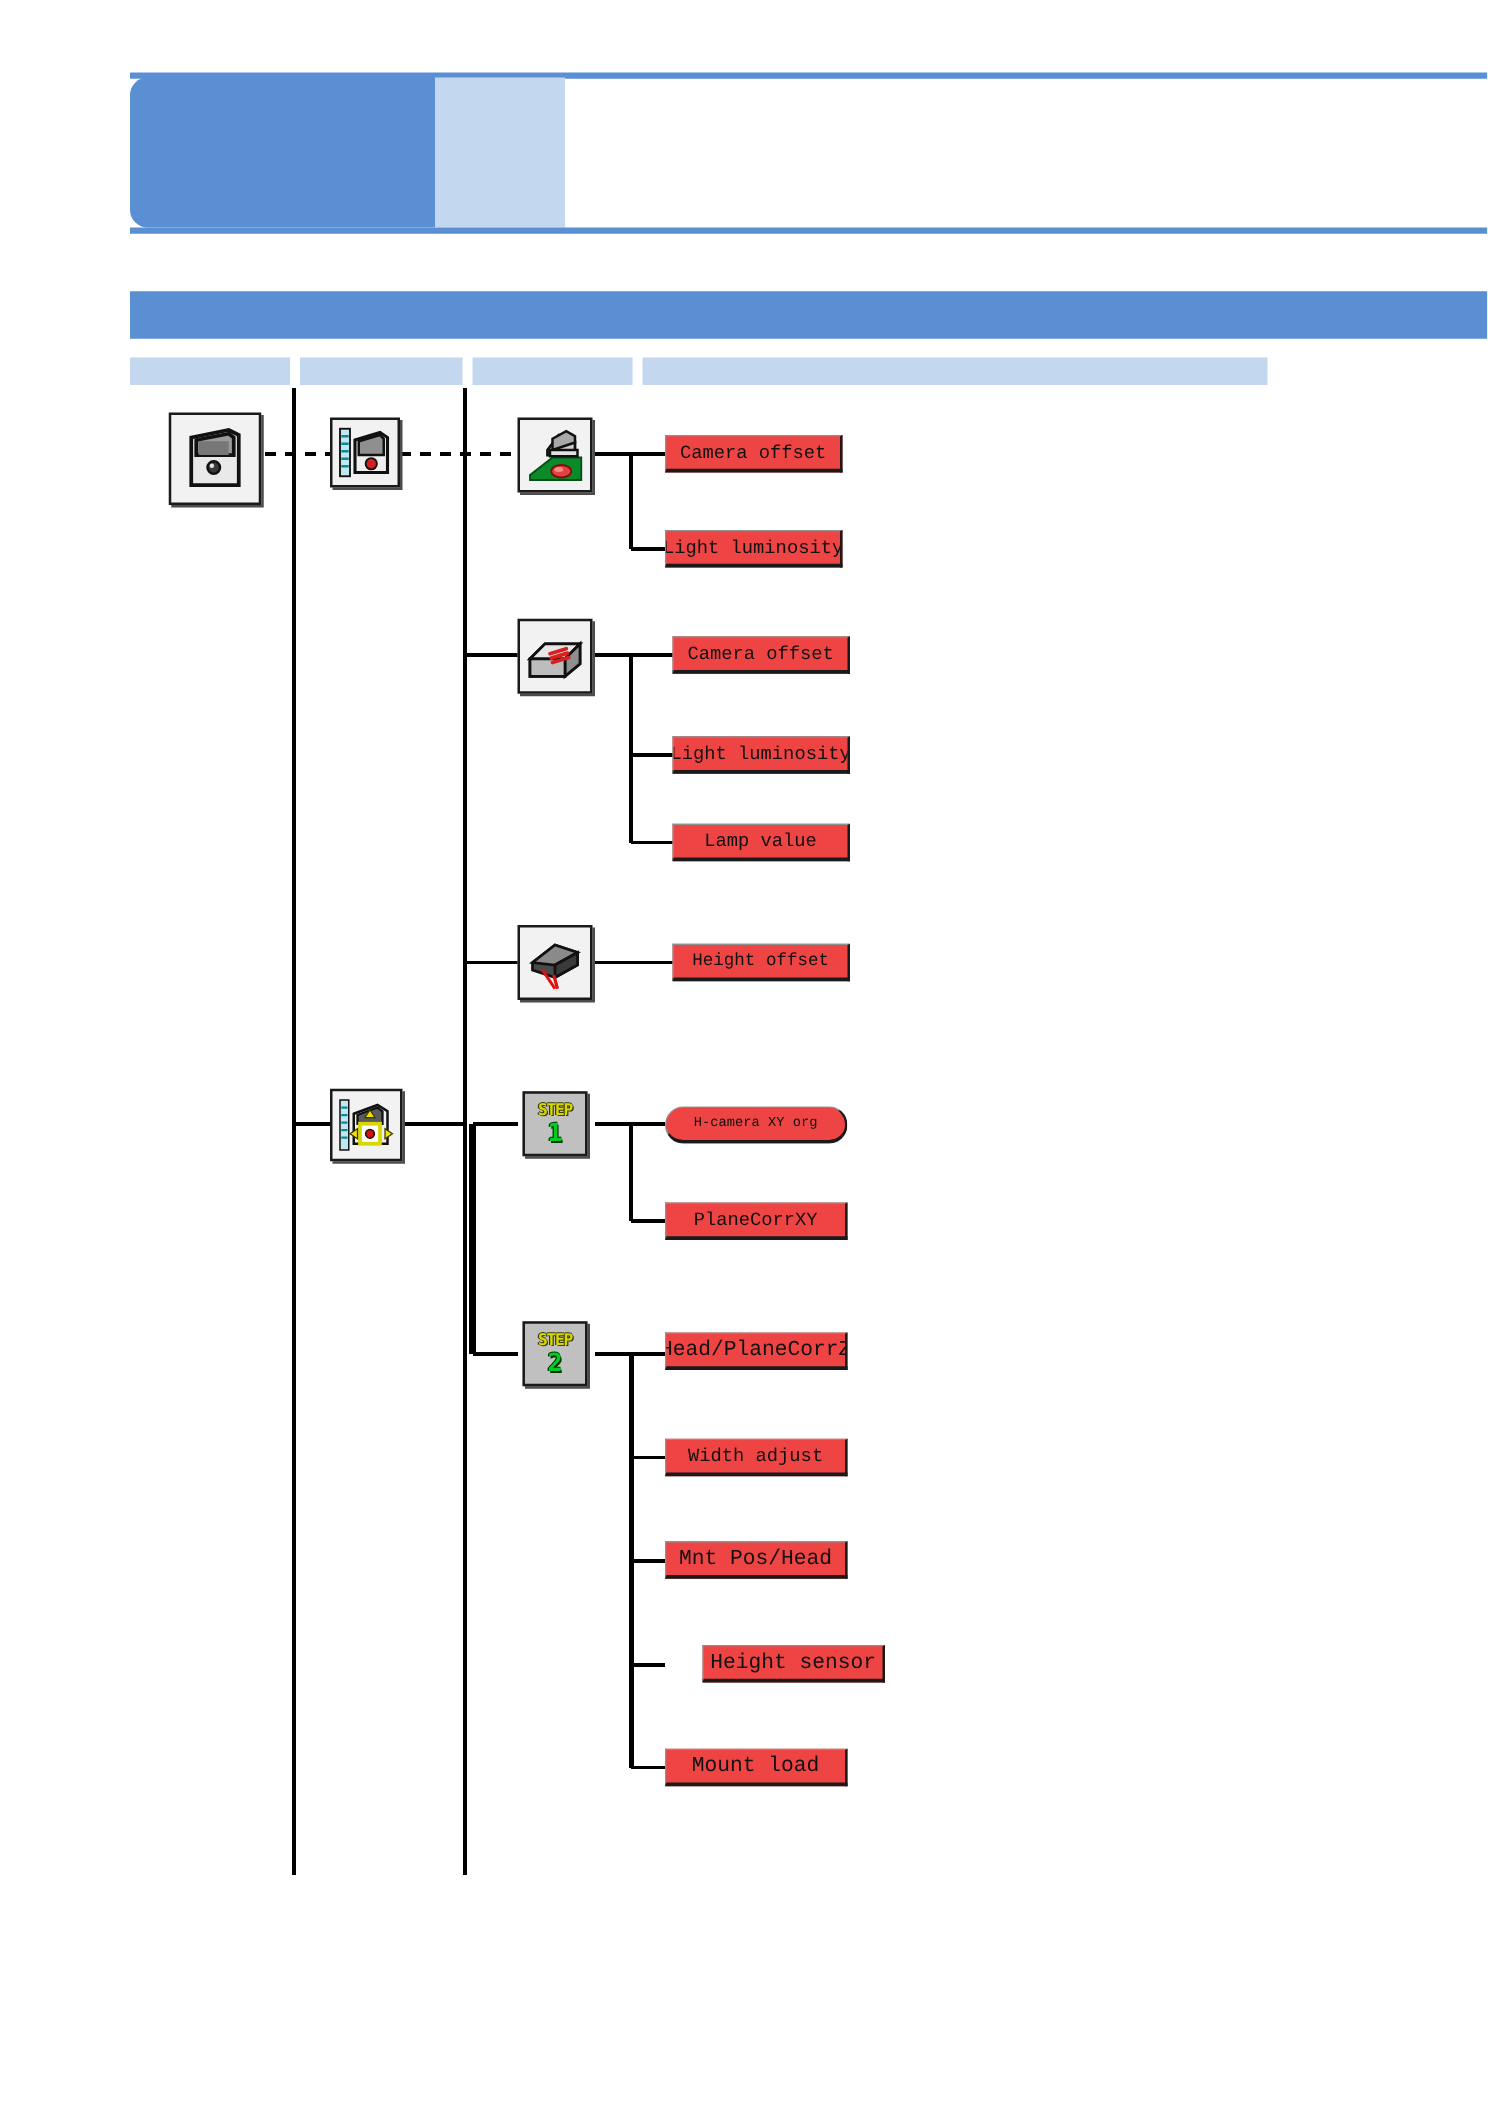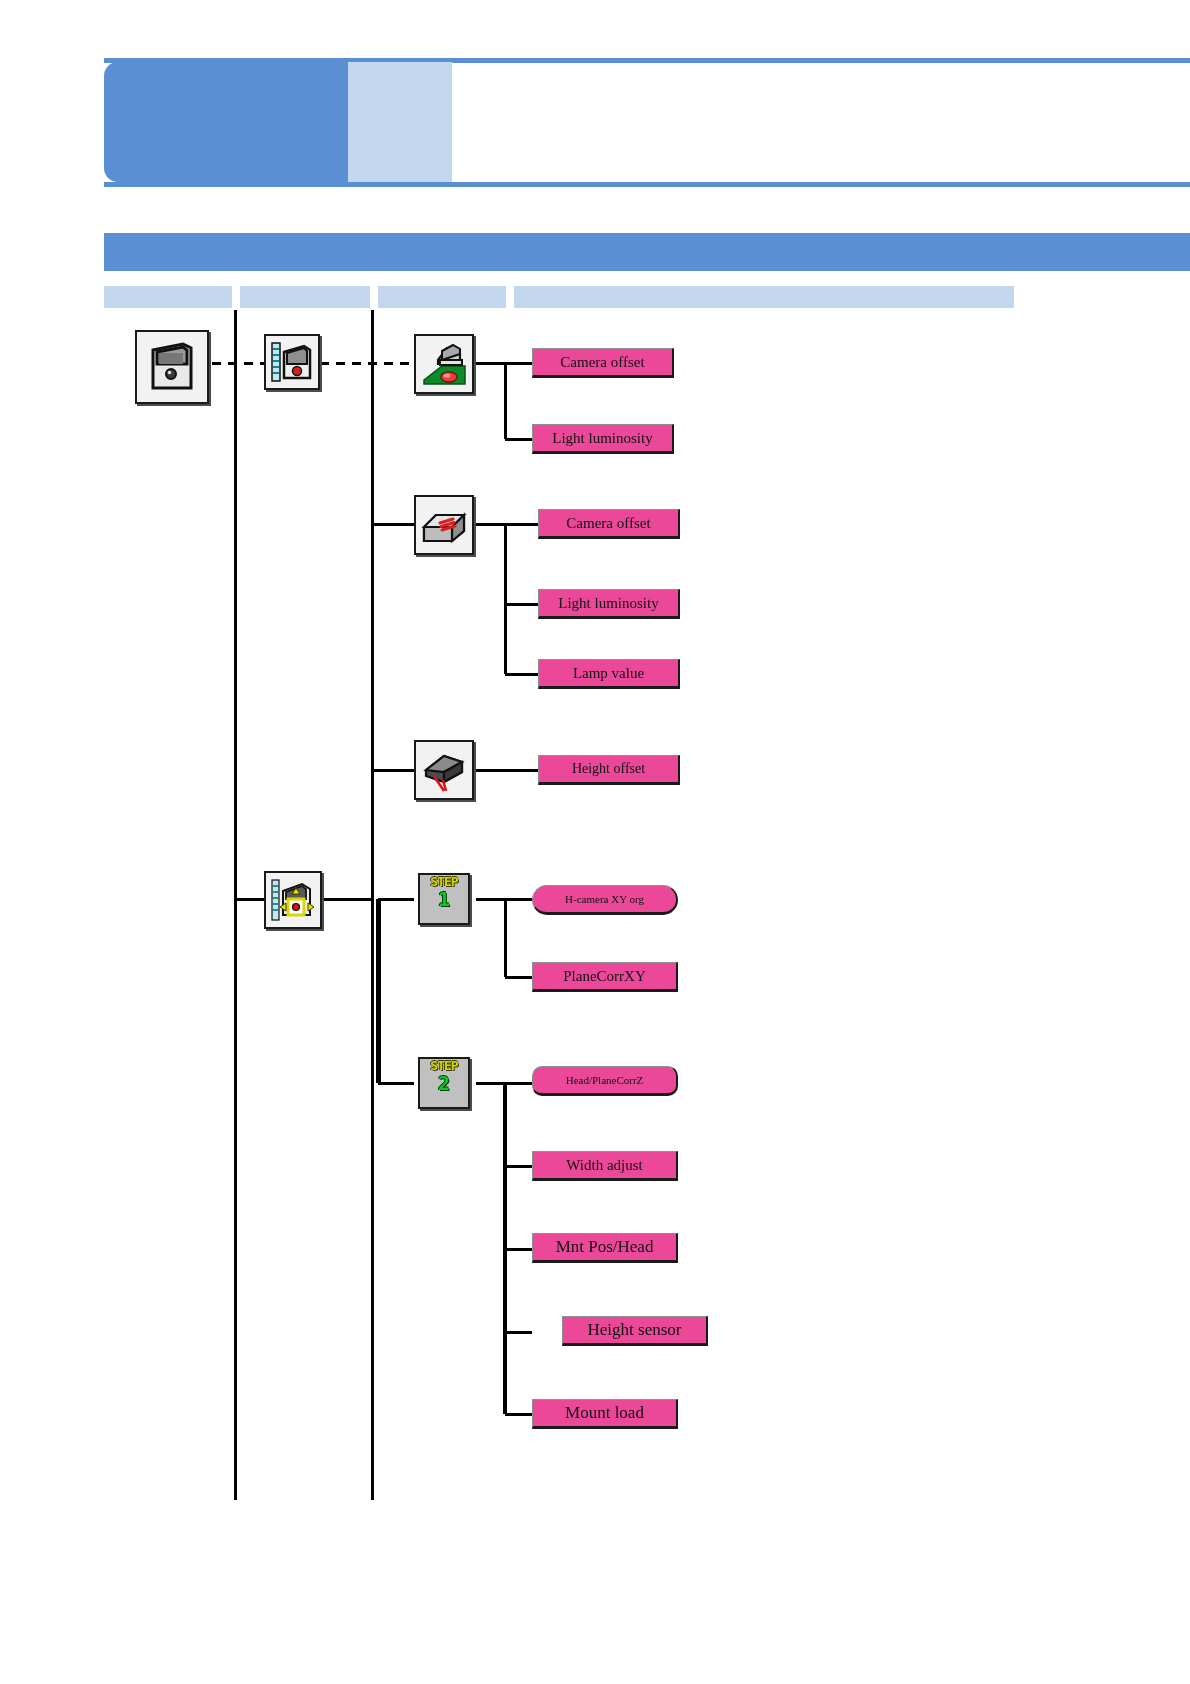--- a/index.html
+++ b/index.html
@@ -94,21 +94,21 @@
   .icon-tile svg { display: block; }
 
   
   .step-tile {
     position: absolute;
     width: 52px; height: 52px;
     background: #c0c0c0;
     border: 2px solid #1a1a1a;
     box-shadow: 2px 2px 0 #4d4d4d;
     display: flex; flex-direction: column;
-    align-items: center; 
+    align-items: center; justify-content: center;
     line-height: 1;
   }
   .step-word {
     font-family: "DejaVu Sans Mono", monospace;
     font-size: 13px; font-weight: bold;
     color: #d8d800;
     text-shadow: 1px 1px 0 #3a3a00, -1px 0 0 #3a3a00, 0 -1px 0 #3a3a00;
     letter-spacing: -1px;
     margin-bottom: 1px;
   }
@@ -117,26 +117,26 @@
     font-size: 20px; font-weight: bold;
     color: #00cc22;
     text-shadow: 1px 1px 0 #003300, -1px 0 0 #003300, 0 -1px 0 #003300;
     line-height: 1;
   }
 
   
   .leaf {
     position: absolute;
     height: 30px;
-    background: #ec4899;
+    background: #ef4444;
     border: 1px solid #8f8f8f;
     border-bottom: 3px solid #1a1a1a;
     border-right: 2px solid #1a1a1a;
     display: flex; align-items: center; justify-content: center;
-    font-family: Liberation Serif, serif;
+    font-family: Liberation Mono, monospace;
     color: #111111;
     white-space: nowrap;
     overflow: hidden;
   }
 </style>
 </head>
 <body>
 
 <div id="page">
 
@@ -300,19 +300,19 @@
 
   <div class="leaf" style="left:538px; top:509px; width:142px; font-size:15px;">Camera offset</div>
   <div class="leaf" style="left:538px; top:589px; width:142px; font-size:15px;">Light luminosity</div>
   <div class="leaf" style="left:538px; top:659px; width:142px; font-size:15px;">Lamp value</div>
 
   <div class="leaf" style="left:538px; top:755px; width:142px; font-size:14px;">Height offset</div>
 
   <div class="leaf" style="left:532px; top:885px; width:146px; font-size:11px;border-radius:15px;">H-camera XY org</div>
   <div class="leaf" style="left:532px; top:962px; width:146px; font-size:15px;text-align:right;">PlaneCorrXY</div>
 
-  <div class="leaf" style="left:532px; top:1066px; width:146px; font-size:11px;border-radius:10px;">Head/PlaneCorrZ</div>
+  <div class="leaf" style="left:532px; top:1066px; width:146px; font-size:17px;">Head/PlaneCorrZ</div>
   <div class="leaf" style="left:532px; top:1151px; width:146px; font-size:15px;">Width adjust</div>
   <div class="leaf" style="left:532px; top:1233px; width:146px; font-size:17px;">Mnt Pos/Head</div>
   <div class="leaf" style="left:532px; top:1316px; width:146px; font-size:17px;margin-left:30px;">Height sensor</div>
   <div class="leaf" style="left:532px; top:1399px; width:146px; font-size:17px;">Mount load</div>
 
 </div>
 
 </body></html>

